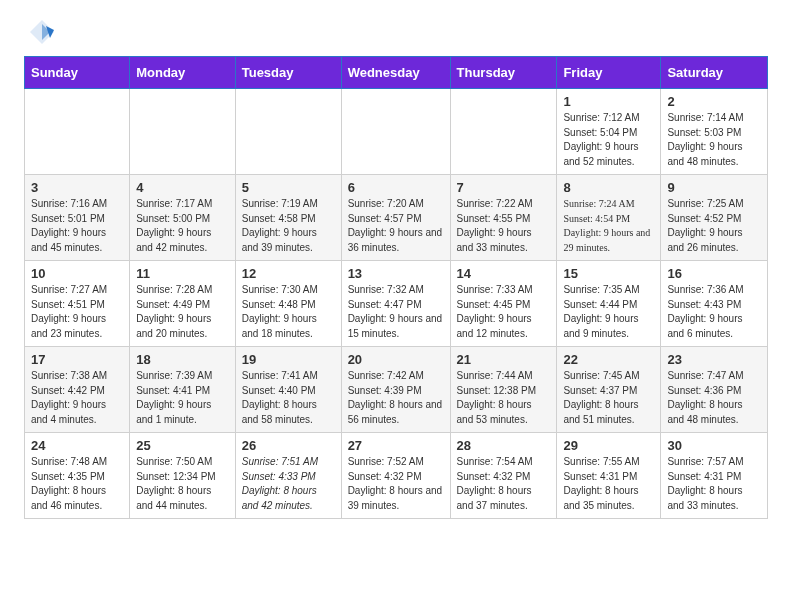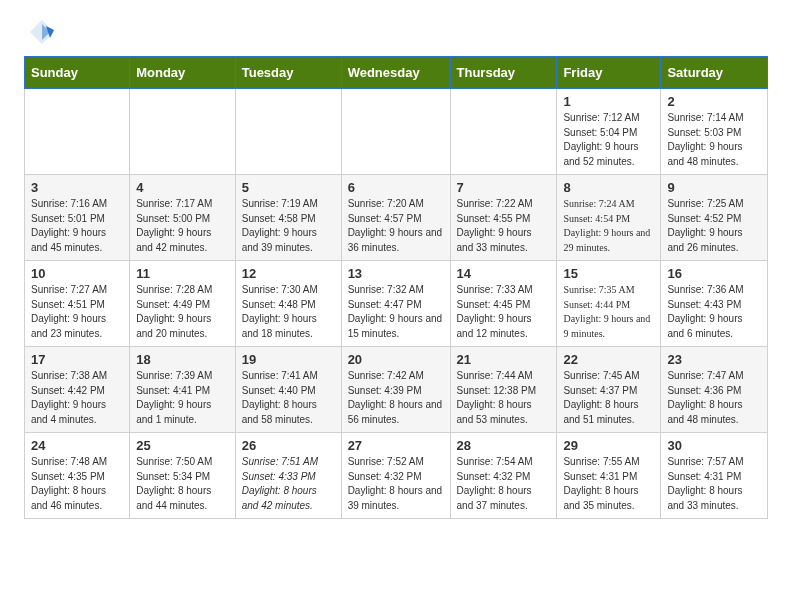--- a/index.html
+++ b/index.html
@@ -13,21 +13,21 @@
     .logo-blue { font-size: 18px; font-weight: bold; color: #1a6bb5; }
     .logo-icon { width: 28px; height: 28px; margin-left: 4px; }
     
     .title-area { text-align: right; }
     .month-title { font-size: 36px; font-weight: 300; color: #333; }
     .location { font-size: 16px; color: #555; margin-top: 2px; }
     
     .calendar { width: 100%; border-collapse: collapse; margin: 0 12px; width: calc(100% - 24px); margin-left: 12px; }
     
     .calendar th {
-      background: #4d7c0f;
+      background: #6d28d9;
       color: #fff;
       font-size: 13px;
       font-weight: bold;
       padding: 8px 6px;
       text-align: left;
       border: 1px solid #2a75c7;
     }
     
     .calendar td {
       vertical-align: top;
@@ -127,21 +127,21 @@
 Daylight: 9 hours and 20 minutes.</span></td>
           <td><span class="day-num">12</span><span class="day-info" style="white-space: pre-line;">Sunrise: 7:30 AM
 Sunset: 4:48 PM
 Daylight: 9 hours and 18 minutes.</span></td>
           <td><span class="day-num">13</span><span class="day-info" style="white-space: pre-line;">Sunrise: 7:32 AM
 Sunset: 4:47 PM
 Daylight: 9 hours and 15 minutes.</span></td>
           <td><span class="day-num">14</span><span class="day-info" style="white-space: pre-line;">Sunrise: 7:33 AM
 Sunset: 4:45 PM
 Daylight: 9 hours and 12 minutes.</span></td>
-          <td><span class="day-num">15</span><span class="day-info" style="white-space: pre-line; font-family: Liberation Serif, serif;">Sunrise: 7:35 AM
+          <td><span class="day-num">15</span><span class="day-info" style="white-space: pre-line;">Sunrise: 7:35 AM
 Sunset: 4:44 PM
 Daylight: 9 hours and 9 minutes.</span></td>
           <td><span class="day-num">16</span><span class="day-info" style="white-space: pre-line;">Sunrise: 7:36 AM
 Sunset: 4:43 PM
 Daylight: 9 hours and 6 minutes.</span></td>
         </tr>
         <tr>
           <td><span class="day-num">17</span><span class="day-info" style="white-space: pre-line;">Sunrise: 7:38 AM
 Sunset: 4:42 PM
 Daylight: 9 hours and 4 minutes.</span></td>
@@ -162,21 +162,21 @@
 Daylight: 8 hours and 51 minutes.</span></td>
           <td><span class="day-num">23</span><span class="day-info" style="white-space: pre-line;">Sunrise: 7:47 AM
 Sunset: 4:36 PM
 Daylight: 8 hours and 48 minutes.</span></td>
         </tr>
         <tr>
           <td><span class="day-num">24</span><span class="day-info" style="white-space: pre-line; margin-top: 30px;">Sunrise: 7:48 AM
 Sunset: 4:35 PM
 Daylight: 8 hours and 46 minutes.</span></td>
           <td><span class="day-num">25</span><span class="day-info" style="white-space: pre-line;">Sunrise: 7:50 AM
-Sunset: 5:34 PM
+Sunset: 12:34 PM
 Daylight: 8 hours and 44 minutes.</span></td>
           <td><span class="day-num">26</span><span class="day-info" style="white-space: pre-line; font-style: italic;">Sunrise: 7:51 AM
 Sunset: 4:33 PM
 Daylight: 8 hours and 42 minutes.</span></td>
           <td><span class="day-num">27</span><span class="day-info" style="white-space: pre-line;">Sunrise: 7:52 AM
 Sunset: 4:32 PM
 Daylight: 8 hours and 39 minutes.</span></td>
           <td><span class="day-num">28</span><span class="day-info" style="white-space: pre-line;">Sunrise: 7:54 AM
 Sunset: 4:32 PM
 Daylight: 8 hours and 37 minutes.</span></td>

